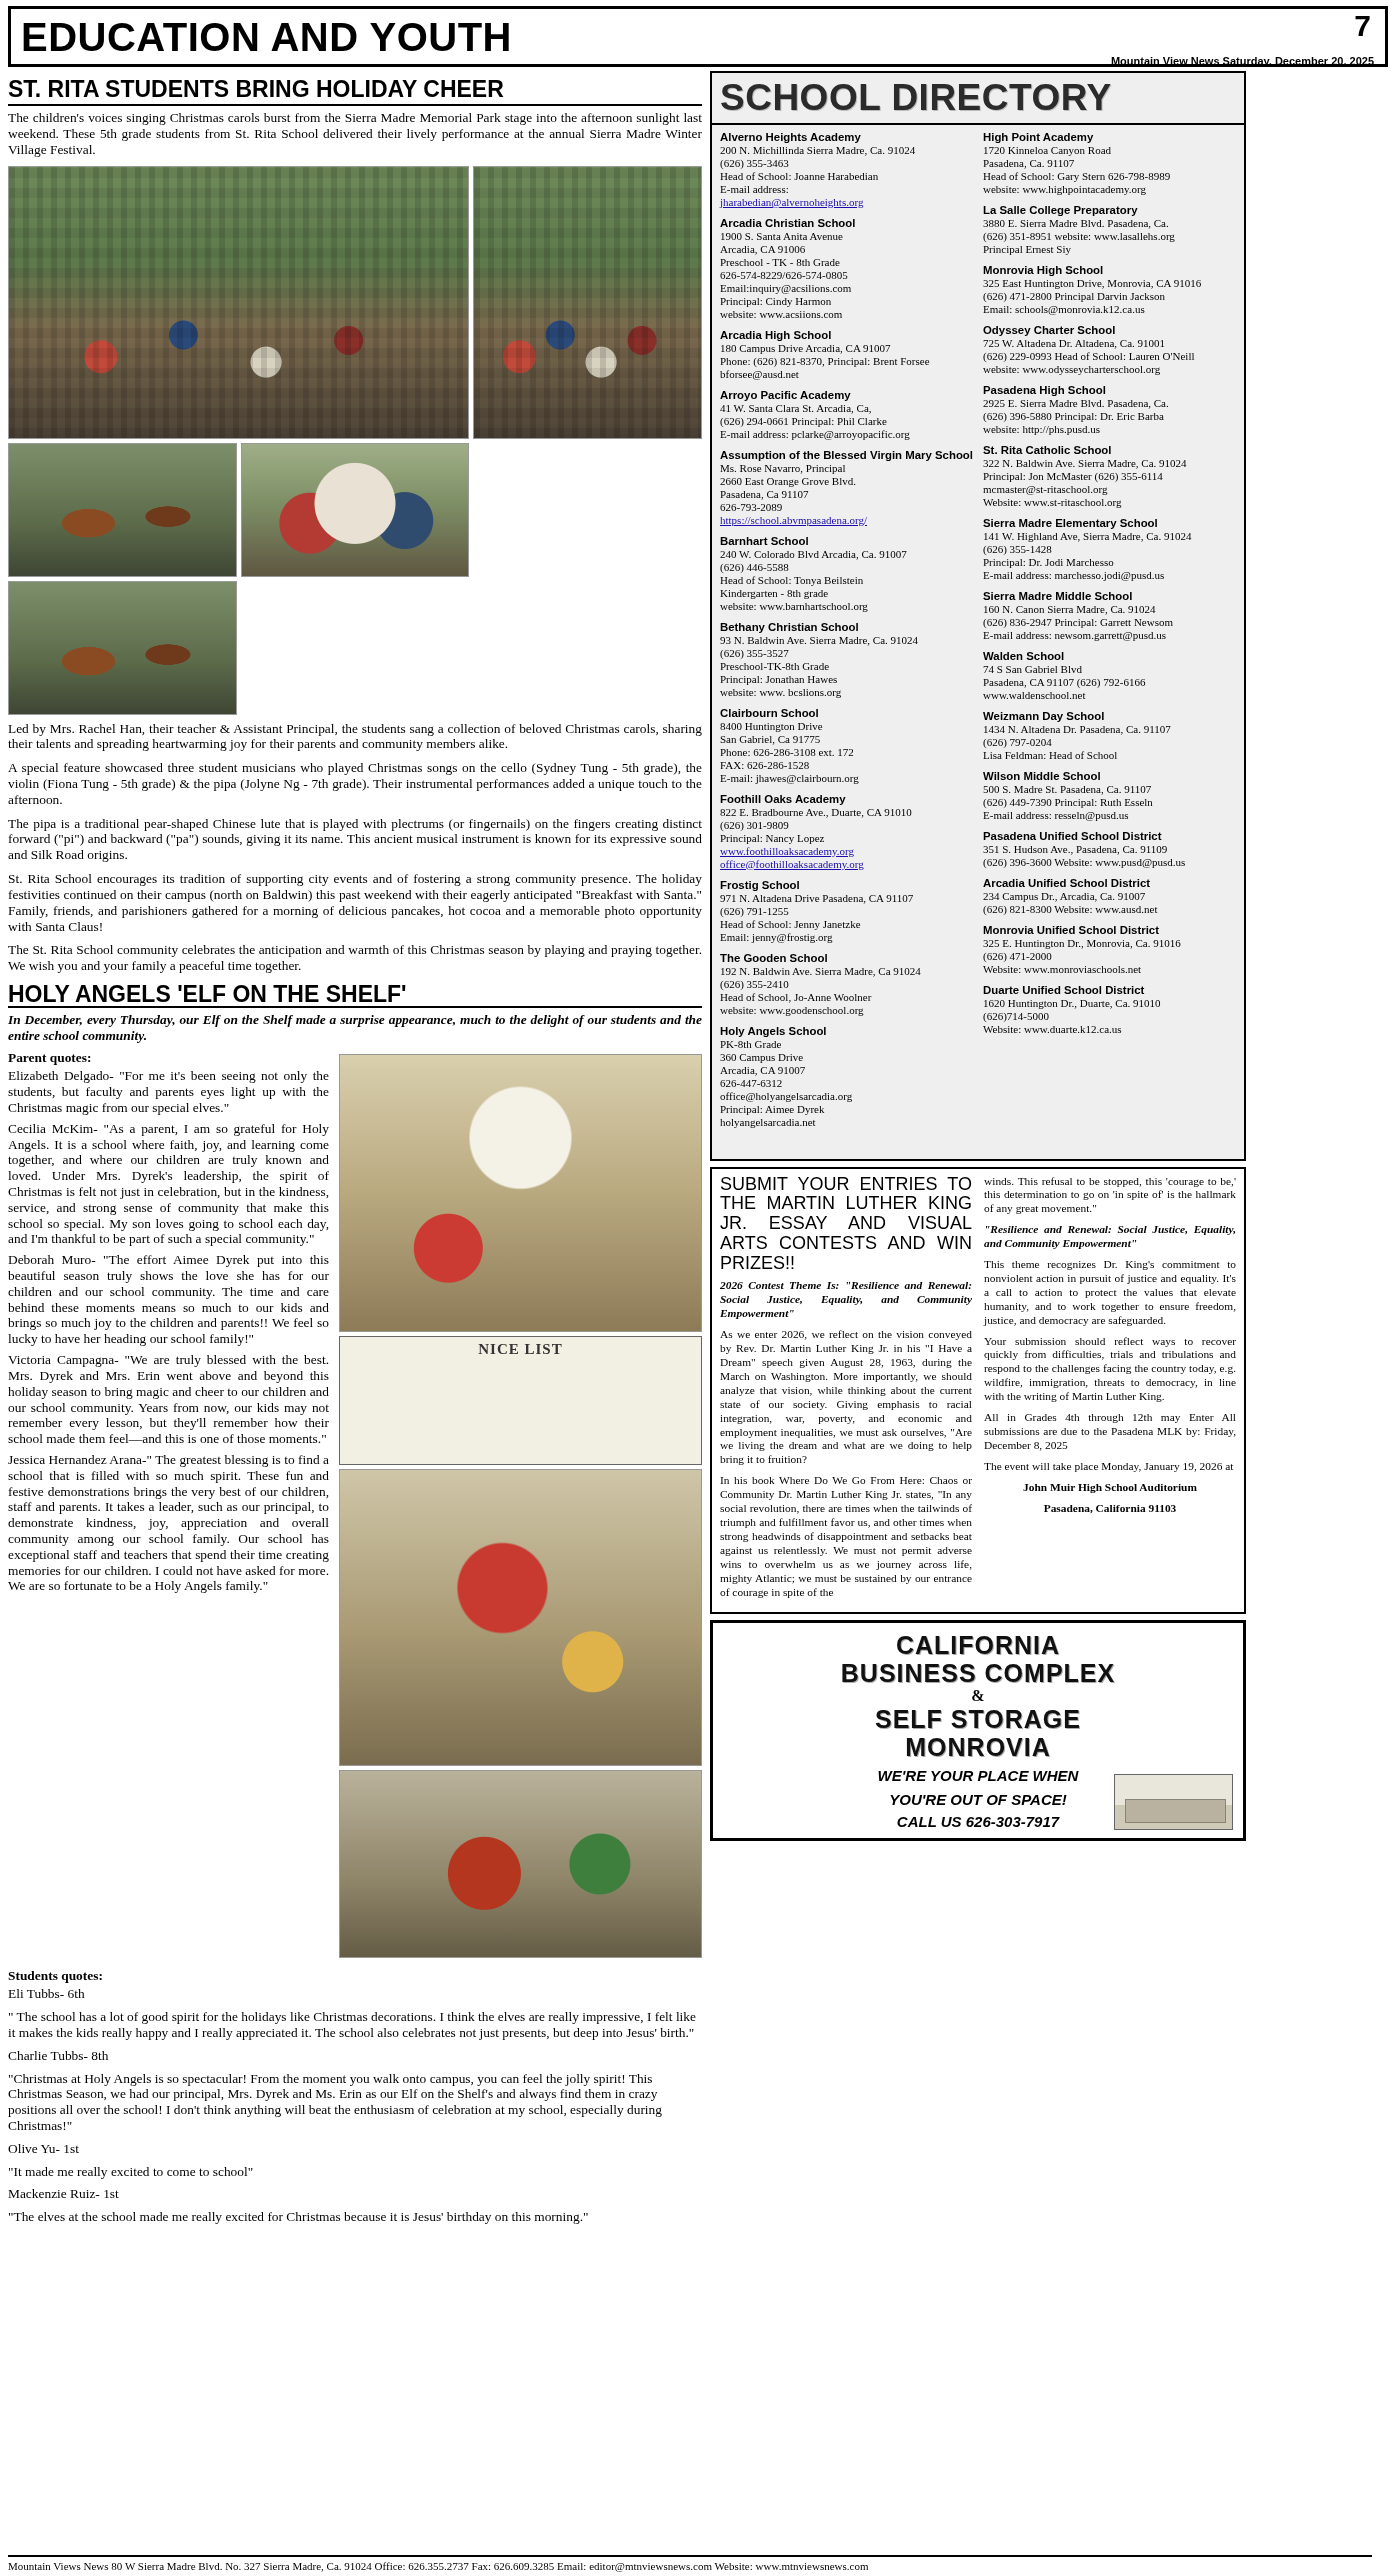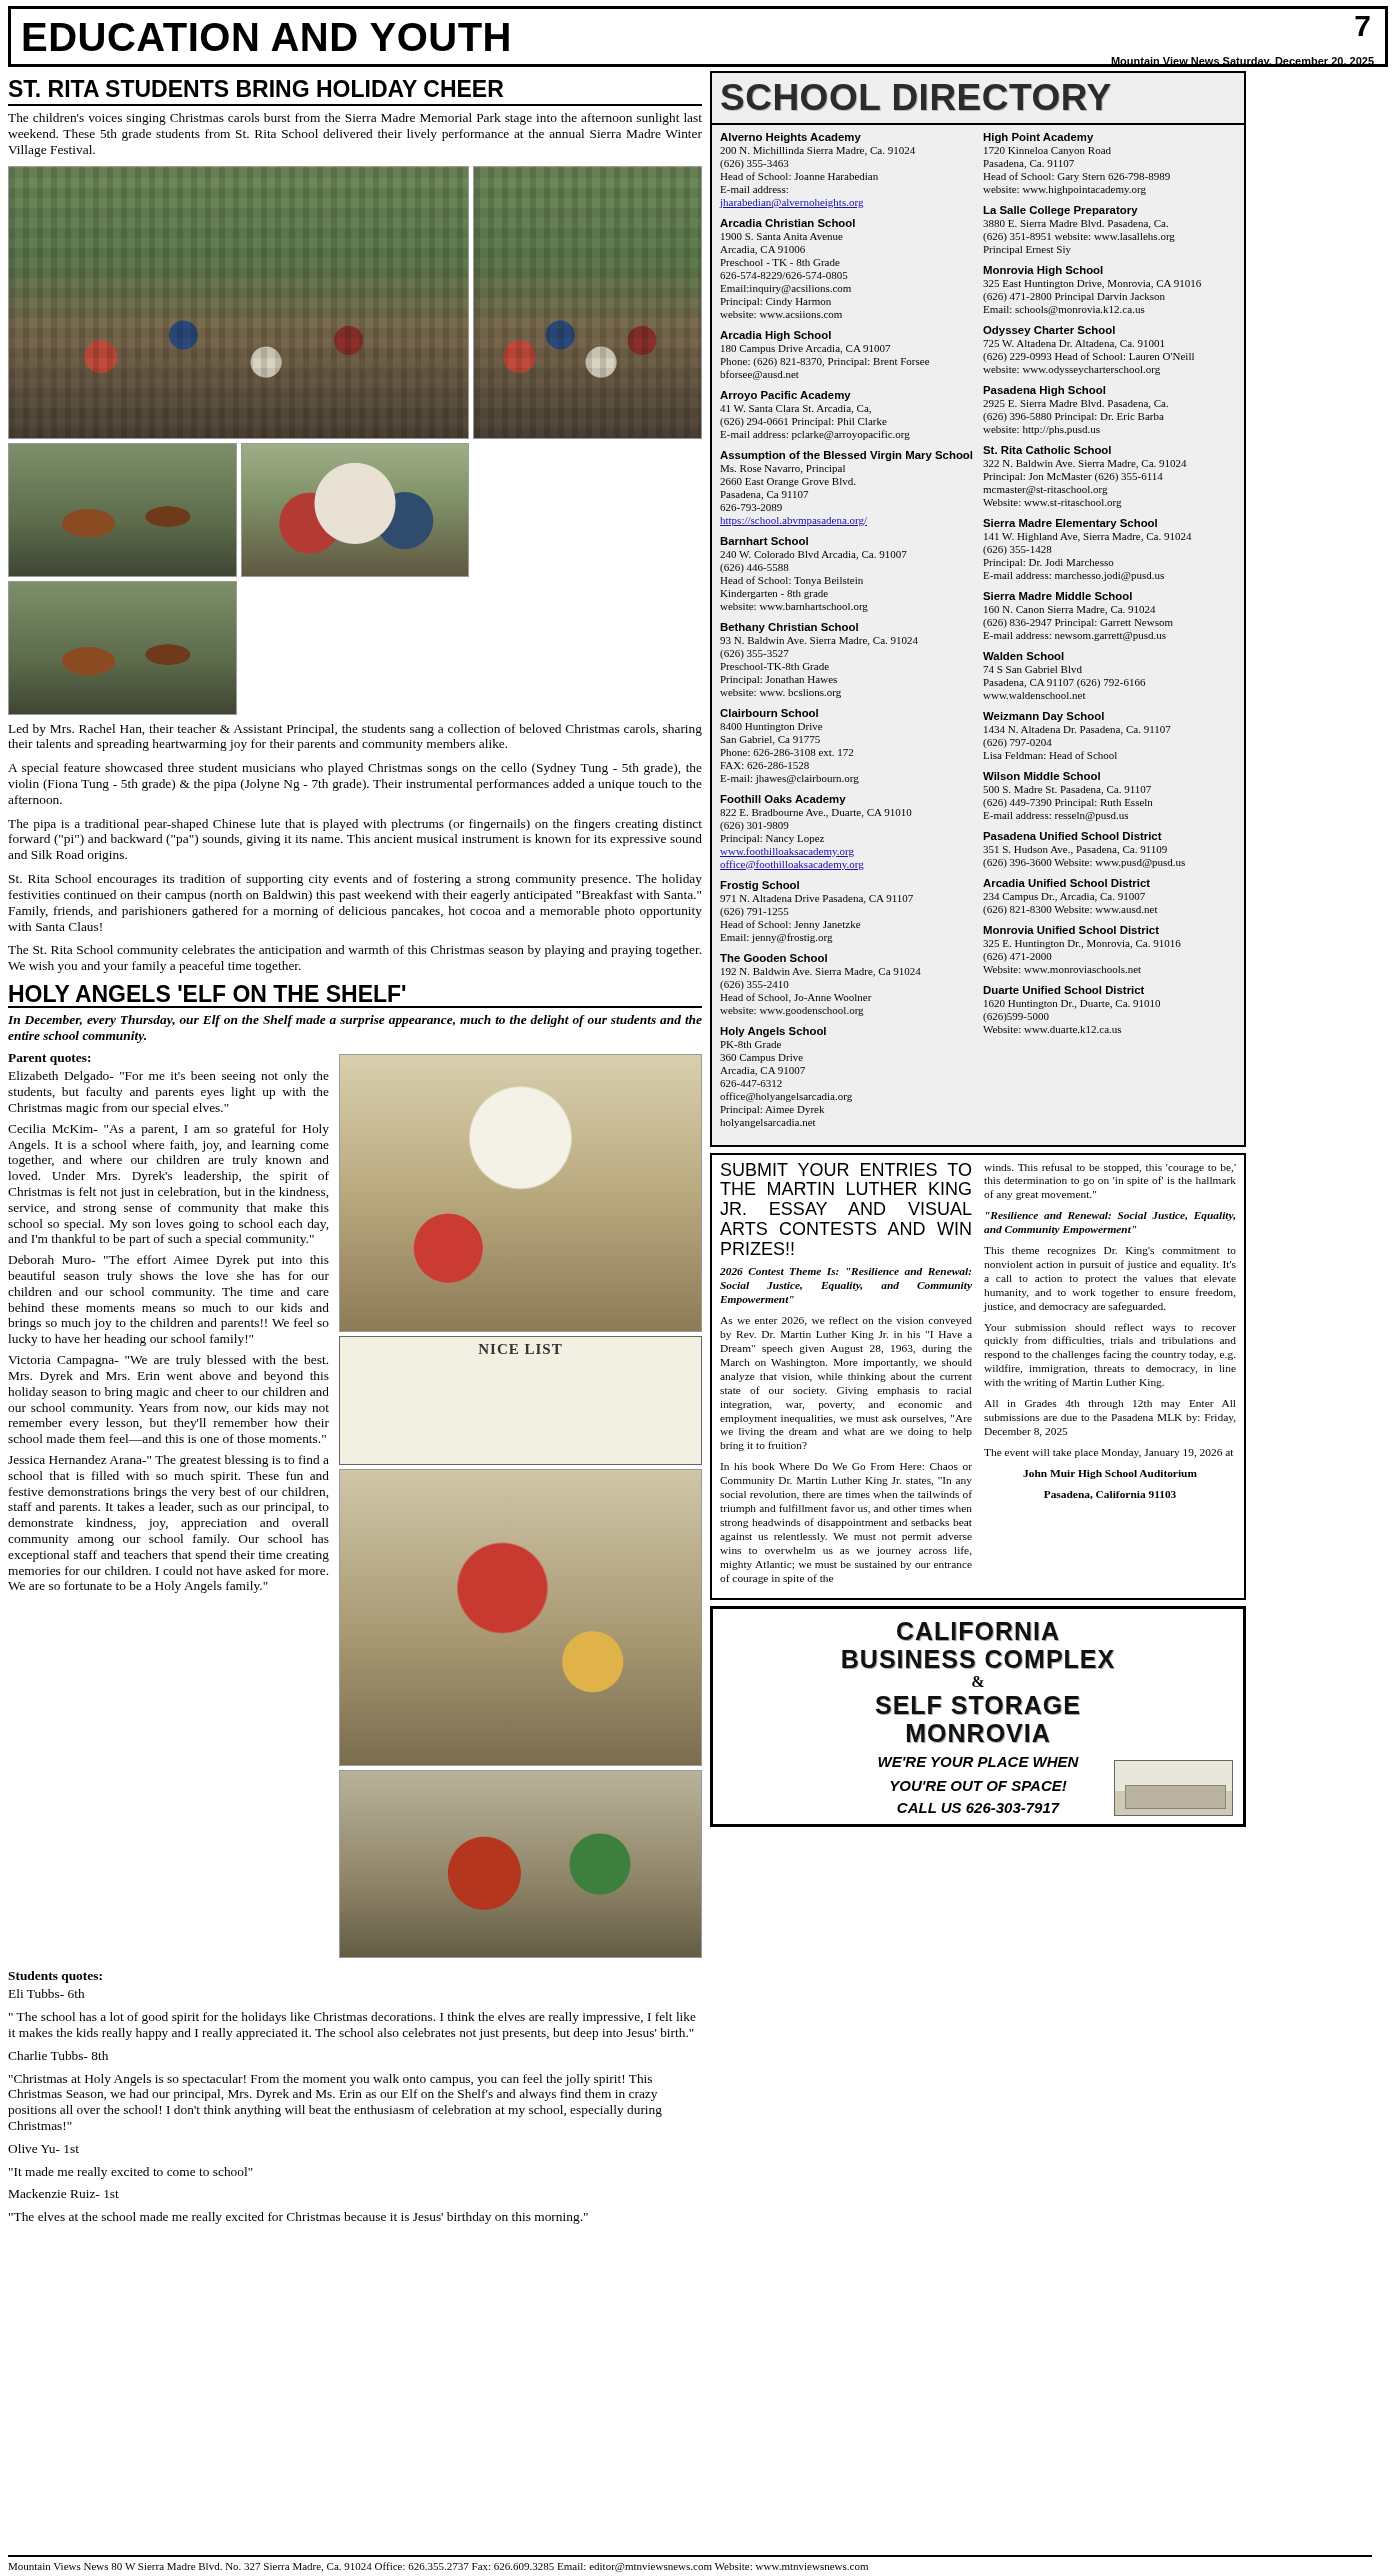--- a/index.html
+++ b/index.html
@@ -145,21 +145,21 @@
     font-family:"Liberation Sans", sans-serif;
     font-weight:bold;
     font-size:37px;
     letter-spacing:0.5px;
     padding:4px 8px 4px 8px;
     border-bottom:2px solid #000;
     color:#2b2b2b;
     text-shadow:1px 1px 0 #bbb;
   }
   .dir-cols {
-    display:flex; gap:10px; padding:6px 8px 8px 8px;
+    display:flex; gap:10px; padding:6px 8px 22px 8px;
   }
   .dir-col { width:50%; }
   .sch { margin-bottom:8px; }
   .sch-name {
     font-family:"Liberation Sans", sans-serif;
     font-weight:bold; font-size:11.4px; line-height:1.15;
   }
   .sch-line { font-size:11px; line-height:1.18; }
   .sch-line a, .link { color:#1a0dab; text-decoration:underline; word-break:break-all; }
 
@@ -475,21 +475,21 @@
               </div>
             <div class="sch">
                 <div class="sch-name">Monrovia Unified School District</div>
                 <div class="sch-line">325 E. Huntington Dr., Monrovia, Ca.  91016</div>
                 <div class="sch-line">(626) 471-2000</div>
                 <div class="sch-line">Website: www.monroviaschools.net</div>
               </div>
             <div class="sch">
                 <div class="sch-name">Duarte Unified School District</div>
                 <div class="sch-line">1620 Huntington Dr., Duarte, Ca.  91010</div>
-                <div class="sch-line">(626)599-5000</div>
+                <div class="sch-line">(626)714-5000</div>
                 <div class="sch-line">Website: www.duarte.k12.ca.us</div>
               </div>
           </div>
         </div>
       </div>
 
       <div class="mlk-box">
         <div class="mlk-cols">
           <div class="mlk-col">
             <div class="mlk-head">SUBMIT YOUR ENTRIES TO THE MARTIN LUTHER KING JR. ESSAY AND VISUAL ARTS CONTESTS AND WIN PRIZES!!</div>

